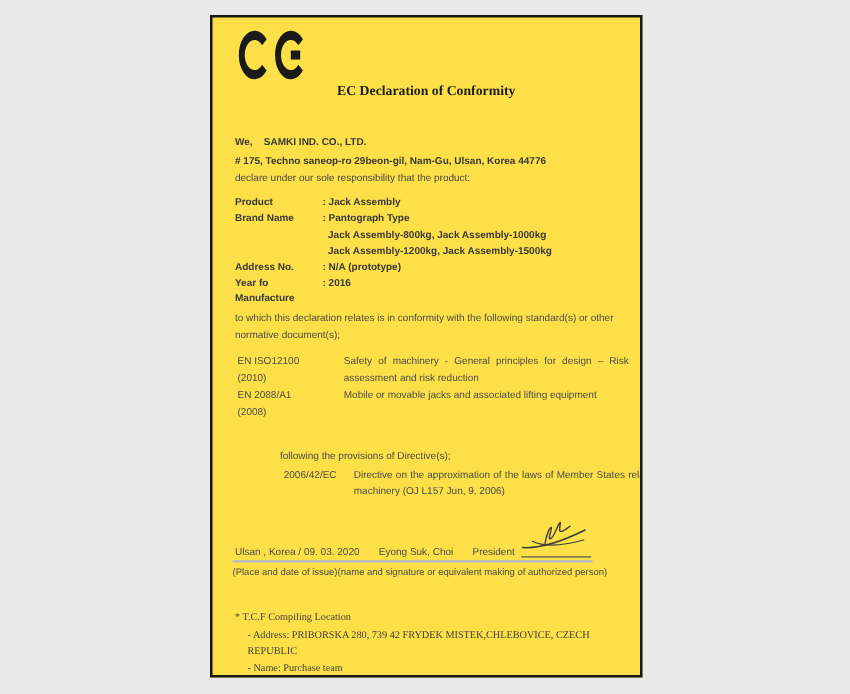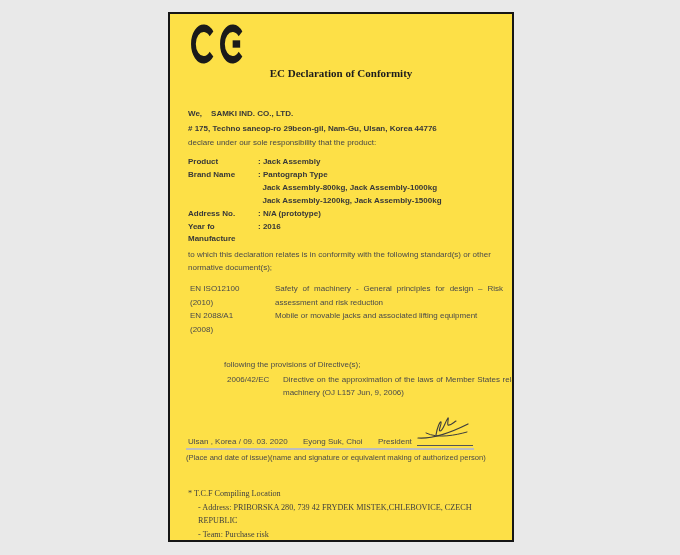--- a/index.html
+++ b/index.html
@@ -166,17 +166,17 @@
         <path d="M14 20 C26 26 44 22 55 19" fill="none" stroke="#3d3d3d" stroke-width="1" stroke-linecap="round"></path>
       </svg>
     </div>
     <div class="sig-underline"></div>
     <div class="sig-caption">(Place and date of issue)(name and signature or equivalent making of  authorized person)</div>
   </div>
 
   <div class="abs tcf">
     <div>* T.C.F Compiling Location</div>
     <div class="tcf-item">- Address: PRIBORSKA 280, 739 42 FRYDEK MISTEK,CHLEBOVICE, CZECH REPUBLIC</div>
-    <div class="tcf-item">- Team: Purchase risk</div>
+    <div class="tcf-item">- Name: Purchase team</div>
     <div class="tcf-item">- Company name: HANWHA</div>
   </div>
 
 </div>
 
 </body></html>

